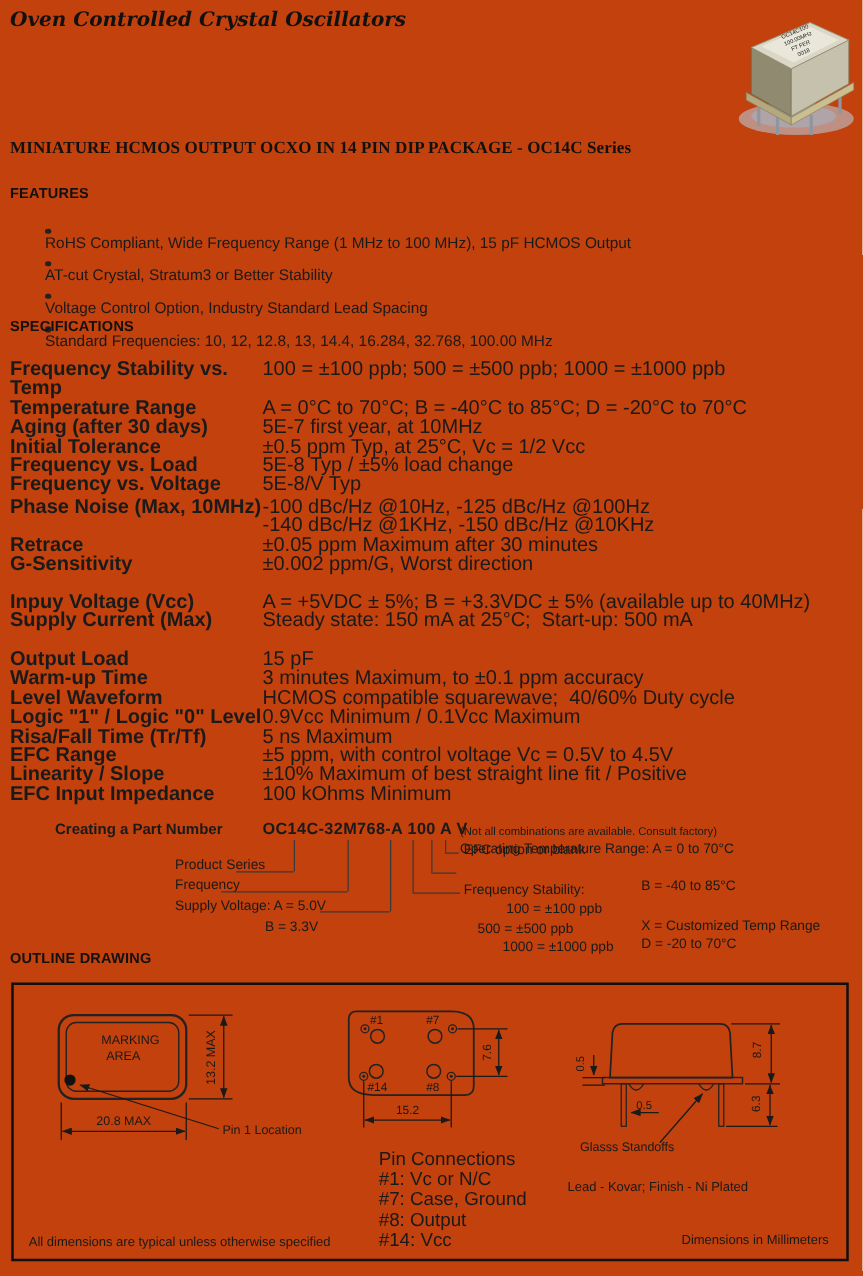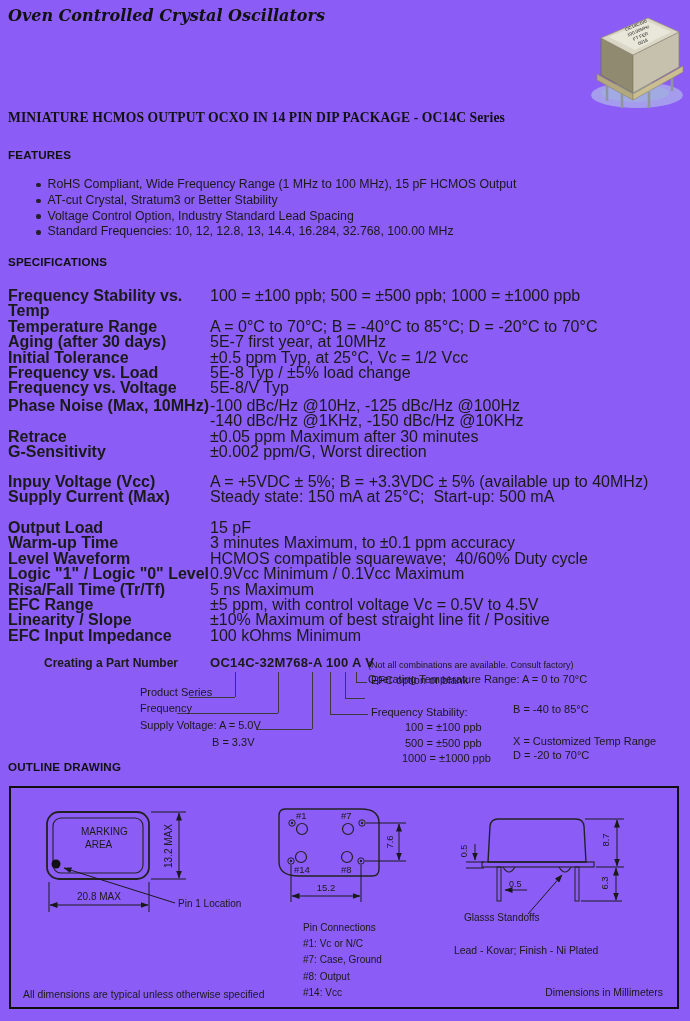--- a/index.html
+++ b/index.html
@@ -1,43 +1,43 @@
 <!DOCTYPE html>
 <html><head>
 <meta charset="utf-8">
 <style>
   html,body{margin:0;padding:0;background:#fff;}
-  .page{position:relative;width:690px;height:1021px;background:#8b5cf6;overflow:hidden;
+  .page{position:relative;width:690px;height:1021px;background:#c2410c;overflow:hidden;
         font-family:"Liberation Sans",sans-serif;color:#1a1a1a;}
   .abs{position:absolute;}
   
   .doc-header{left:8px;top:6px;font-family:"DejaVu Serif",serif;font-weight:bold;font-style:italic;
               font-size:16px;color:#111;}
   .main-title{left:8px;top:110px;font-size:13.6px;font-weight:bold;color:#111;letter-spacing:.1px;font-family:Liberation Serif, serif;}
   .section-h{font-size:11.6px;font-weight:bold;color:#111;letter-spacing:.2px;}
   
   .features-list{left:36px;top:177px;width:610px;font-size:12.3px;line-height:15.8px;}
-  .feat{display:flex;}
+  .feat{display:flex;flex-direction:column;}
   .dot{flex:none;width:4.5px;height:4.5px;border-radius:50%;background:#222;margin:5.8px 7px 0 0;}
   
   .spec-group{left:8px;width:676px;}
   .spec-row{display:flex;font-size:16px;line-height:15.4px;}
   .spec-label{flex:0 0 202px;font-weight:bold;}
   .spec-value{white-space:pre-wrap;}
   
   .pn-heading{left:8px;top:656px;font-size:12px;font-weight:bold;margin-left:36px;}
   .pn-example{left:210px;top:655px;font-size:13px;font-weight:bold;letter-spacing:.3px;}
   .pn-note{left:368px;top:660px;font-size:9px;}
   .pn-label{font-size:11px;line-height:12px;}
   .vline{border-left:1px solid #3a3a3a;width:0;}
   .hline{border-top:1px solid #3a3a3a;height:0;}
   
   .outline-h{left:8px;top:760px;}
   .outline-box{left:9px;top:786px;width:666px;height:219px;border:2.5px solid #0f0f0f;}
-  .draw-text{font-size:10px;line-height:16.2px;}
+  .draw-text{font-size:15px;line-height:16.2px;}
   .small-note{font-size:10.4px;}
   svg text{font-family:"Liberation Sans",sans-serif;fill:#1a1a1a;}
   svg{display:block;}
 </style>
 </head>
 <body>
 
 <div class="page">
 
   <div class="abs doc-header">Oven Controlled Crystal Oscillators</div>
@@ -202,21 +202,21 @@
   <div class="abs hline" style="left:356px;top:682px;width:11px;"></div>
 
   <div class="abs pn-label" style="left:140px;top:686px;">Product Series</div>
   <div class="abs pn-label" style="left:140px;top:702px;">Frequency</div>
   <div class="abs pn-label" style="left:140px;top:719px;">Supply Voltage: A = 5.0V</div>
   <div class="abs pn-label" style="left:212px;top:736px;">B = 3.3V</div>
   <div class="abs pn-label" style="left:371px;top:674px;">EFC option or blank</div>
   <div class="abs pn-label" style="left:368px;top:673px;">Operating Temperature Range: A = 0 to 70°C</div>
   <div class="abs pn-label" style="left:371px;top:706px;">Frequency Stability:</div>
   <div class="abs pn-label" style="left:405px;top:721px;">100 = ±100 ppb</div>
-  <div class="abs pn-label" style="left:405px;top:737px;">500 = ±500 ppb</div>
+  <div class="abs pn-label" style="left:382px;top:737px;">500 = ±500 ppb</div>
   <div class="abs pn-label" style="left:402px;top:752px;">1000 = ±1000 ppb</div>
   <div class="abs pn-label" style="left:513px;top:703px;">B = -40 to 85°C</div>
   <div class="abs pn-label" style="left:513px;top:719px;margin-top:30px;">D = -20 to 70°C</div>
   <div class="abs pn-label" style="left:513px;top:735px;">X = Customized Temp Range</div>
 
   <div class="abs section-h outline-h">OUTLINE DRAWING</div>
 
   <div class="abs outline-box">
 
     <svg class="abs" style="left:18px;top:11px;" width="230" height="135" viewBox="0 0 230 135">

